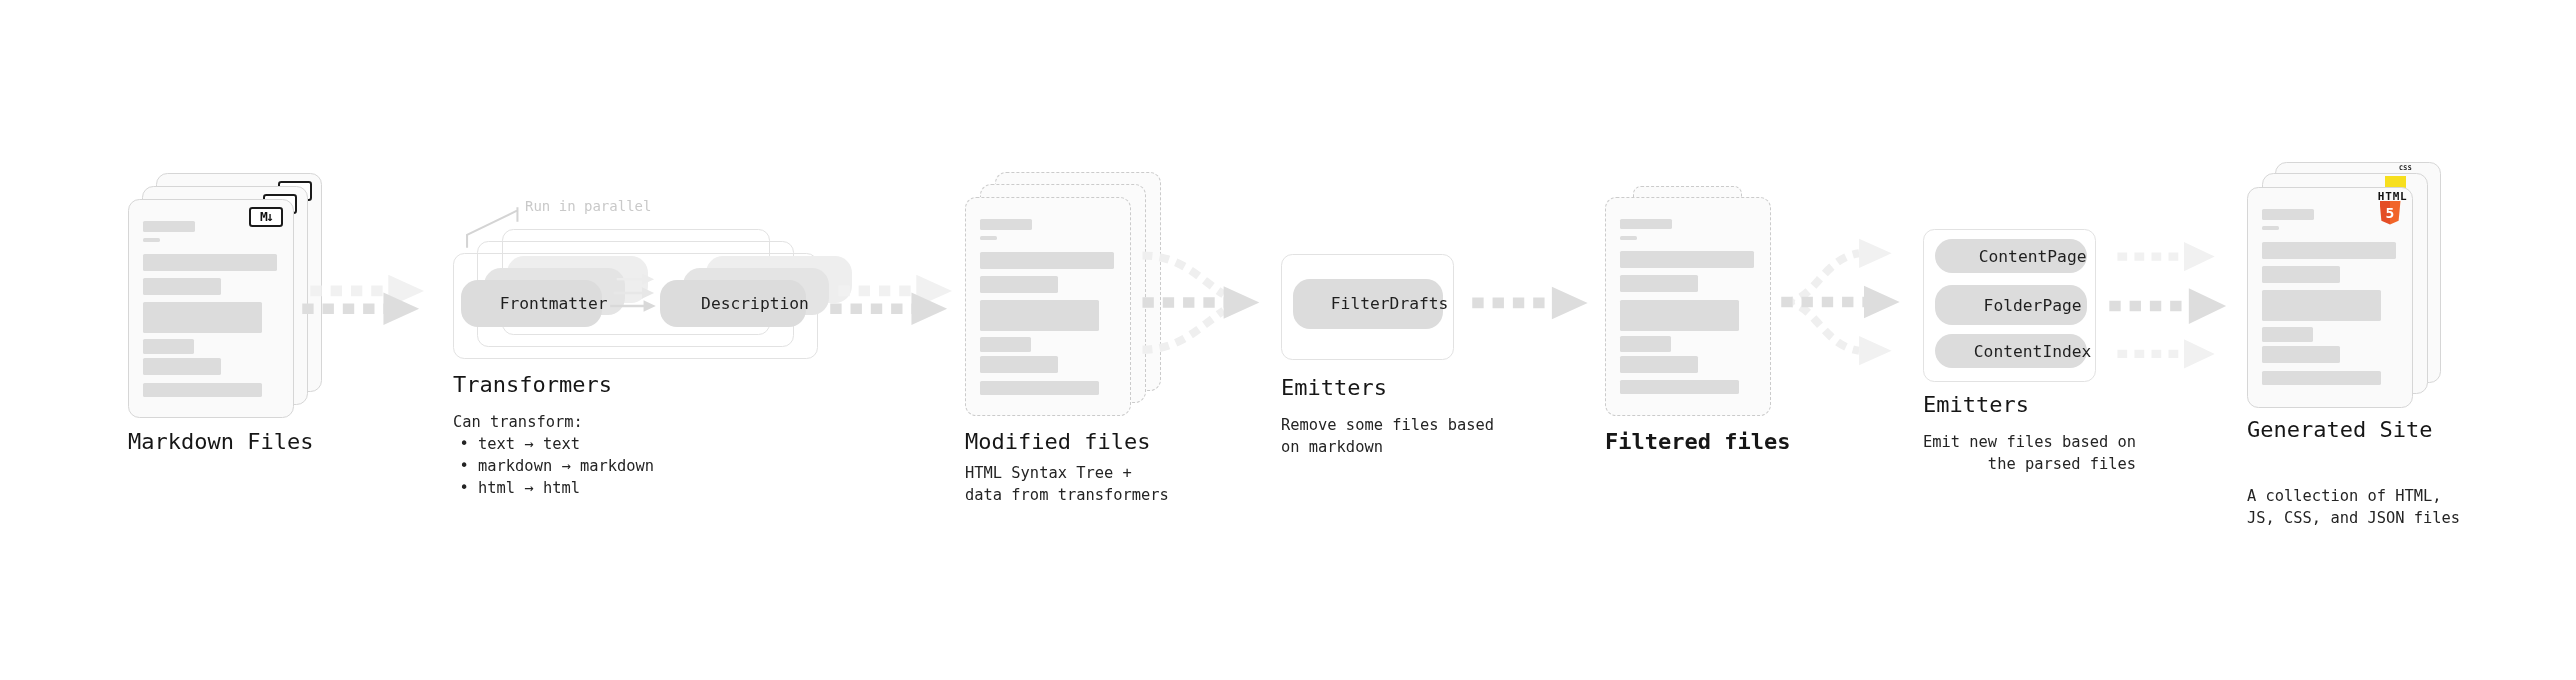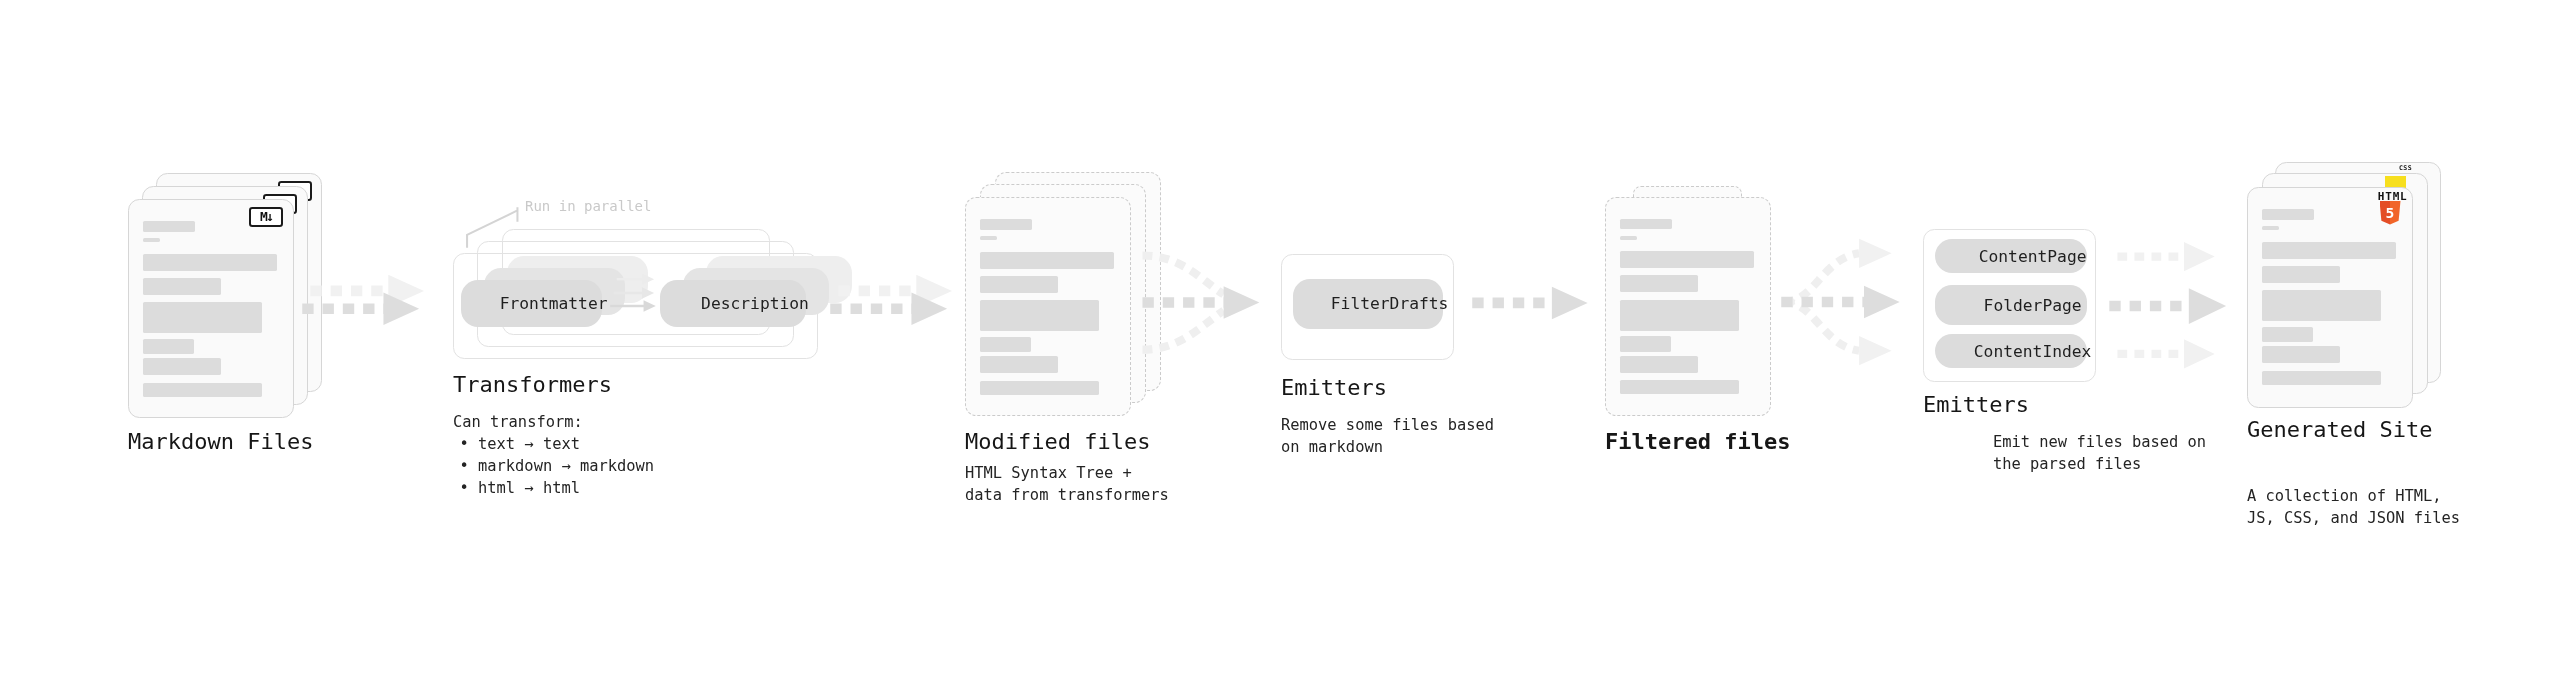--- a/index.html
+++ b/index.html
@@ -217,21 +217,21 @@
     <line x1="4" y1="90" x2="110" y2="90" stroke="#dddddd" stroke-width="13" stroke-dasharray="14 11"></line>
     <polygon points="106,70 150,90 106,110" fill="#dddddd"></polygon>
   </svg>
 
   <div class="tf-box" style="left:1923px; top:229px; width:173px; height:153px; background:#ffffff;">
     <div class="pill" style="left:10.6px; top:9px; width:152px; height:34px;">ContentPage</div>
     <div class="pill" style="left:10.6px; top:55px; width:152px; height:40px;">FolderPage</div>
     <div class="pill" style="left:10.6px; top:104px; width:152px; height:34px;">ContentIndex</div>
   </div>
   <div class="stage-label" style="left:1923px; top:392px;">Emitters</div>
-  <div class="note" style="left:1993px; top:431px;">
+  <div class="note" style="left:1923px; top:431px;text-align:right;">
     <div>Emit new files based on</div>
     <div>the parsed files</div>
   </div>
 
   <svg style="left:2106px; top:229px;" width="134" height="146" viewBox="0 0 165 180">
     <line x1="14" y1="34" x2="98" y2="34" stroke="#f1f1f1" stroke-width="10" stroke-dasharray="12 9"></line>
     <polygon points="96,16 134,34 96,52" fill="#f1f1f1"></polygon>
     <line x1="4" y1="95" x2="106" y2="95" stroke="#dddddd" stroke-width="13" stroke-dasharray="14 11"></line>
     <polygon points="102,73 148,95 102,117" fill="#dddddd"></polygon>
     <line x1="14" y1="154" x2="98" y2="154" stroke="#f1f1f1" stroke-width="10" stroke-dasharray="12 9"></line>

